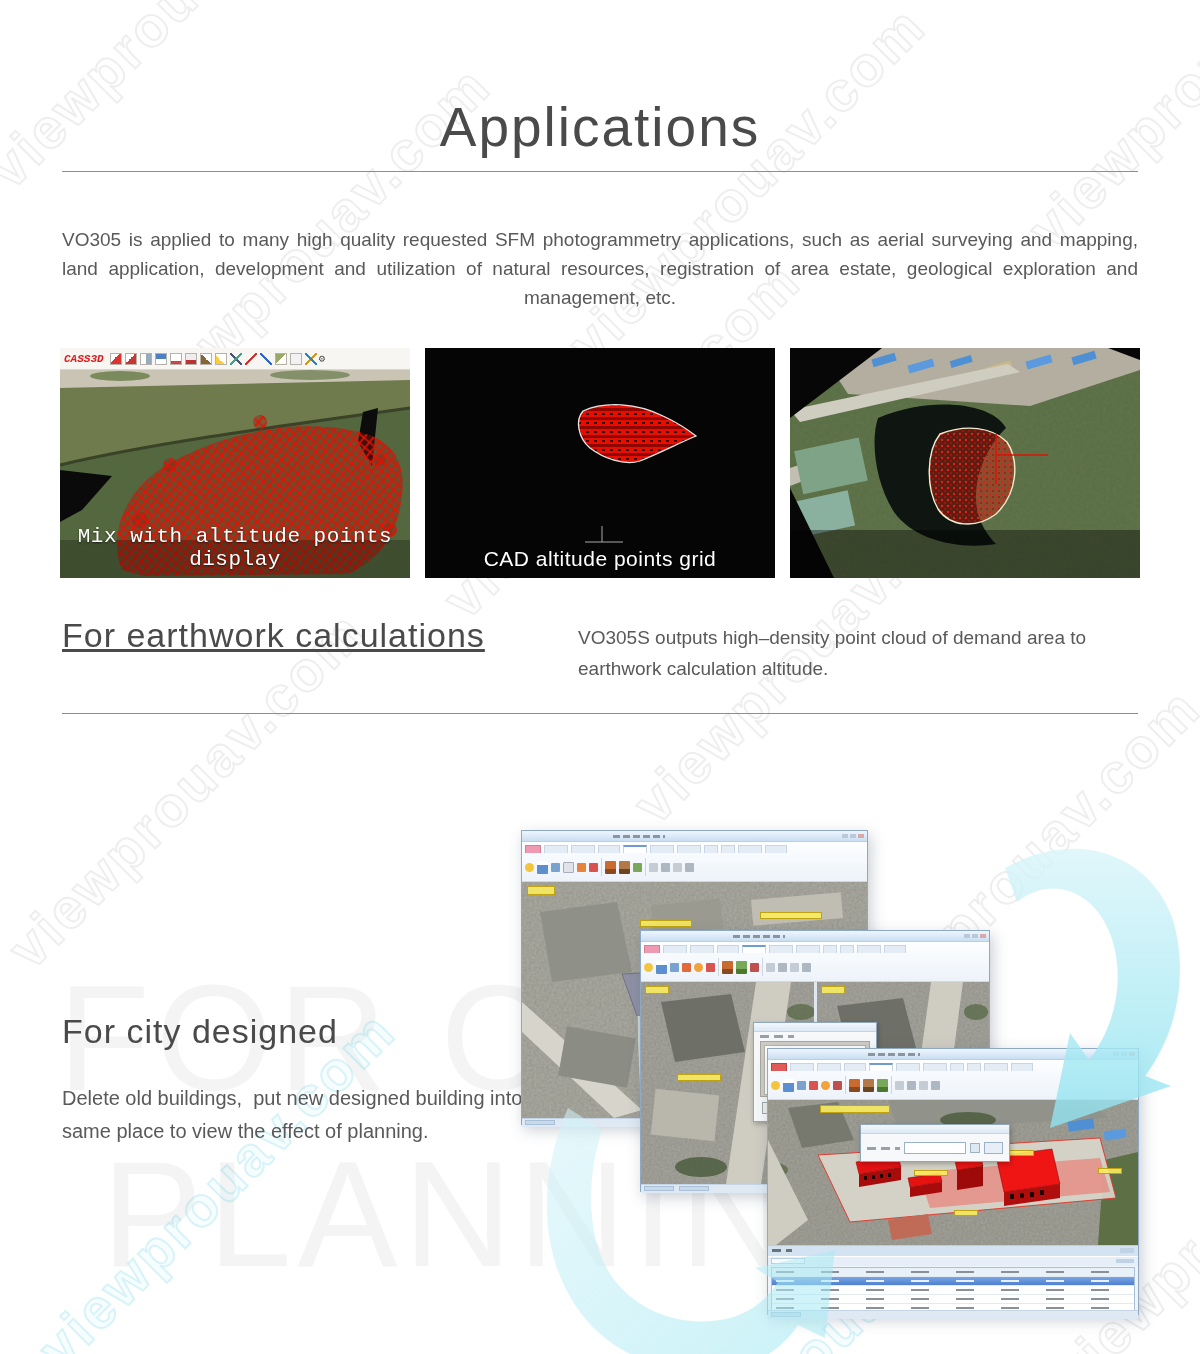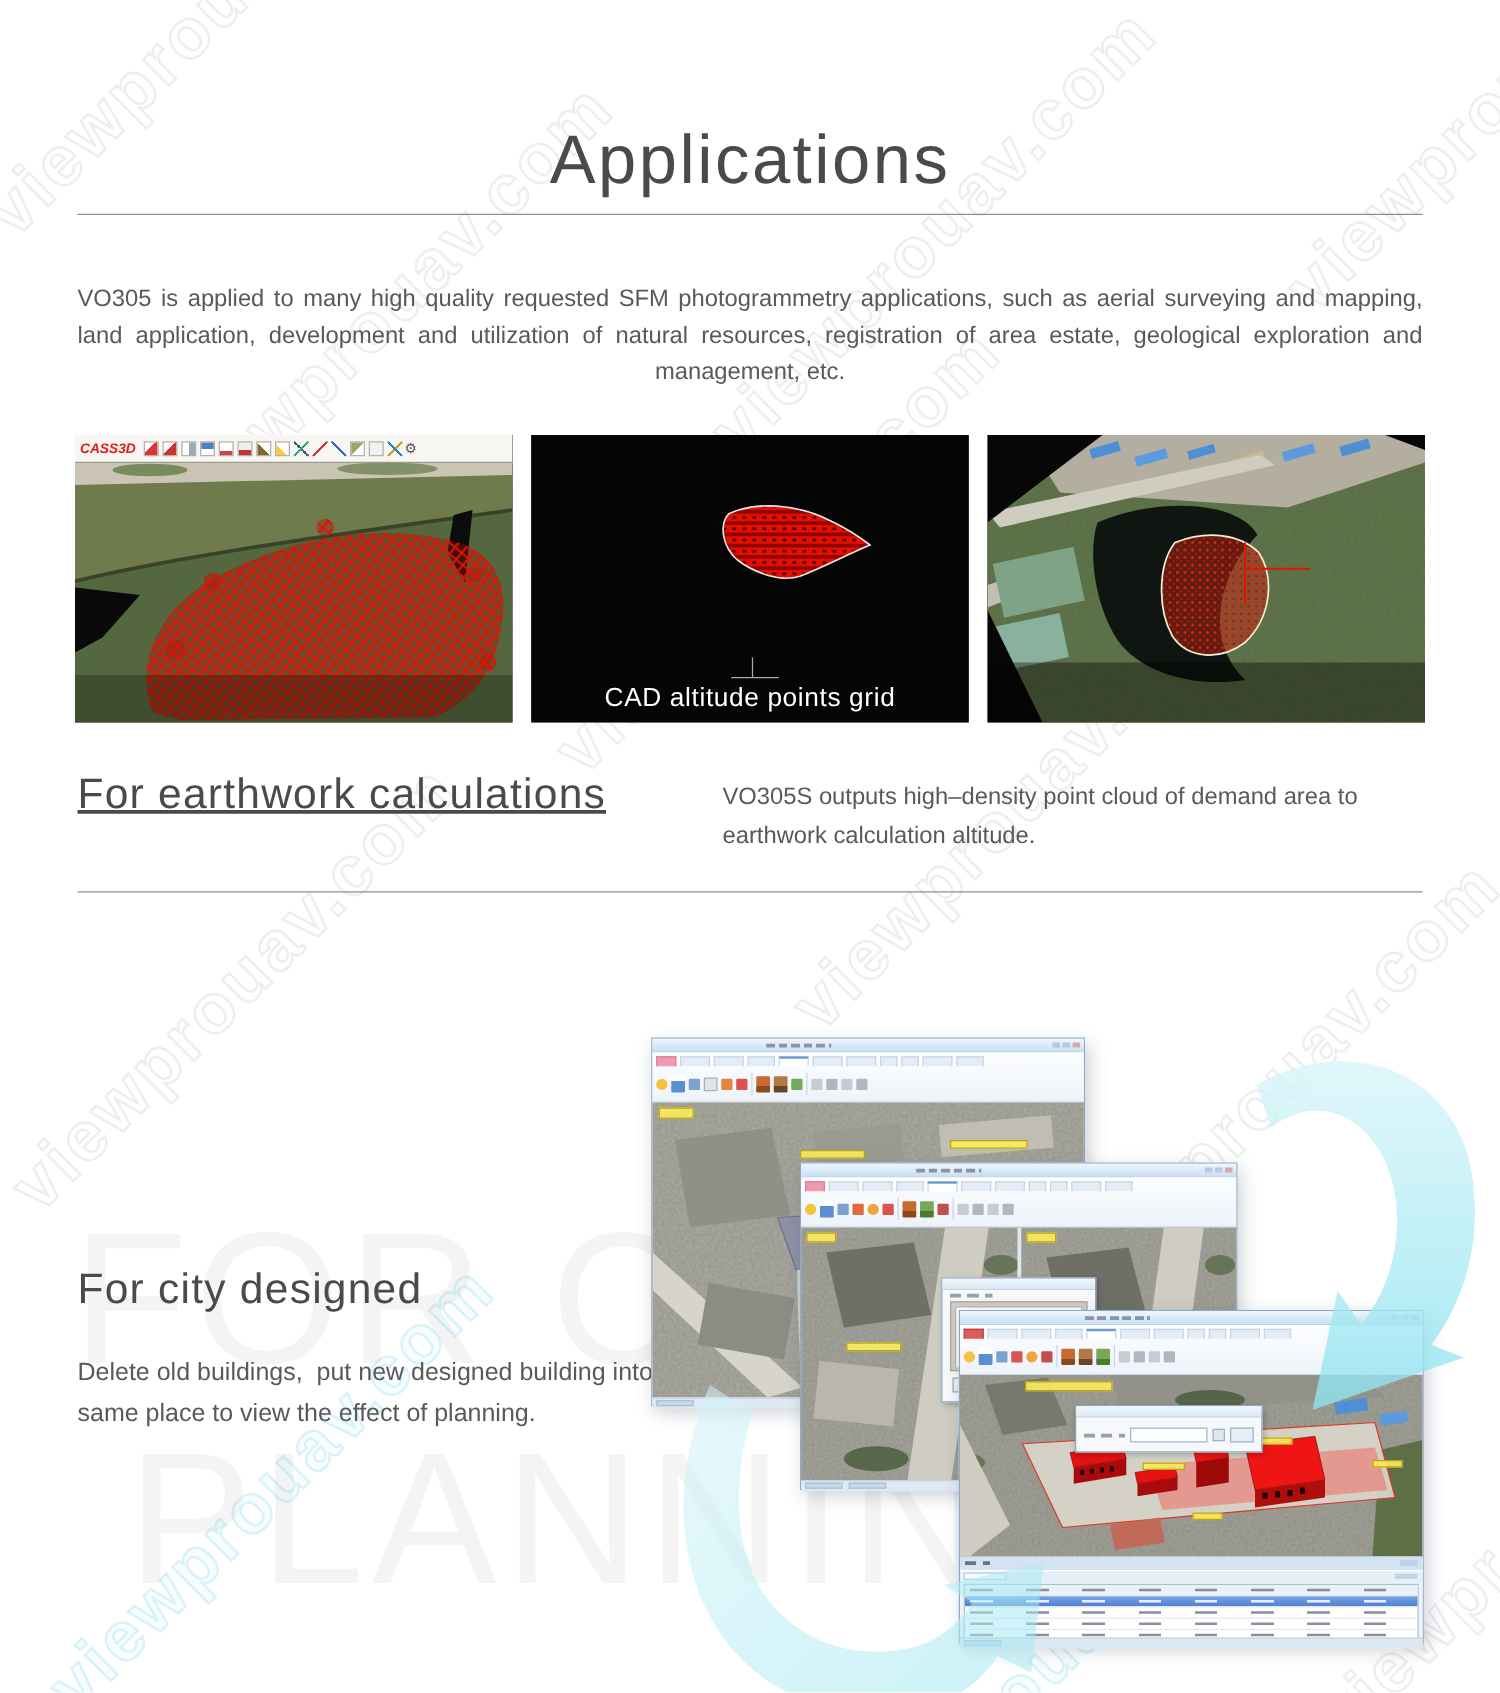--- a/index.html
+++ b/index.html
@@ -99,21 +99,21 @@
 <div class="wm" style="left:-5px;top:935px;">viewprouav.com</div>
 <div class="wm" style="left:830px;top:1012px;">viewprouav.com</div>
 <div class="wm cyan" style="left:25px;top:1335px;">viewprouav.com</div>
 <div class="wm" style="left:1040px;top:1360px;">viewprouav.com</div>
 <div class="wm cyan" style="left:640px;top:1480px;">viewprouav.com</div>
 
 <h1 class="page-title">Applications</h1>
 <div class="divider" style="top:171px;"></div>
 <p class="intro">VO305 is applied to many high quality requested SFM photogrammetry applications, such as aerial surveying and mapping, land application, development and utilization of natural resources, registration of area estate, geological exploration and management, etc.</p>
 
-<figure class="fig" style="left:60px;margin:0;">
+<figure class="fig" style="left:60px;margin:0;font-family:Liberation Mono, monospace;">
   <div class="cad-toolbar">
     <span class="cad-brand">CASS3D</span>
     <i style="background:linear-gradient(135deg,#fff 40%,#d33 40%);"></i>
     <i style="background:linear-gradient(135deg,#fff 45%,#c33 45%);"></i>
     <i style="background:linear-gradient(90deg,#fff 50%,#9ab 50%);"></i>
     <i style="background:linear-gradient(180deg,#4d7fc4 50%,#fff 50%);"></i>
     <i style="background:linear-gradient(0deg,#c44 30%,#fff 30%);"></i>
     <i style="background:linear-gradient(0deg,#b33 40%,#eee 40%);"></i>
     <i style="background:linear-gradient(45deg,#863 50%,#fff 50%);"></i>
     <i style="background:linear-gradient(45deg,#fc3 40%,#fff 40%);"></i>
@@ -146,20 +146,21 @@
     <polygon points="0,100 52,106 22,140 0,152" fill="#0a0a0a"></polygon>
     <polygon points="303,42 318,38 312,96 298,72" fill="#0c0c0c"></polygon>
     <path d="M62,200 C45,158 72,108 124,86 C180,58 252,48 306,64 C338,74 347,100 341,132 C336,166 318,190 288,204 L84,206 Z" fill="url(#redmesh)"></path>
     <circle cx="80" cy="150" r="8" fill="url(#redmesh)"></circle>
     <circle cx="110" cy="95" r="7" fill="url(#redmesh)"></circle>
     <circle cx="200" cy="52" r="7" fill="url(#redmesh)"></circle>
     <circle cx="320" cy="90" r="6" fill="url(#redmesh)"></circle>
     <circle cx="330" cy="160" r="7" fill="url(#redmesh)"></circle>
     <rect y="170" width="350" height="38" fill="rgba(0,0,0,0.25)"></rect>
   </svg>
+  <figcaption class="caption">Mix with altitude points display</figcaption>
 </figure>
 
 <figure class="fig" style="left:425px;margin:0;">
   <svg width="350" height="230" viewBox="0 0 350 230" style="position:absolute;top:0;left:0;">
     <defs>
       <pattern id="redstripes" width="8" height="9" patternUnits="userSpaceOnUse">
         <rect width="8" height="9" fill="#e70d00"></rect>
         <rect y="6" width="8" height="3" fill="#8f0500"></rect>
         <rect x="1" y="2" width="3" height="2" fill="#3a0000"></rect>
       </pattern>

